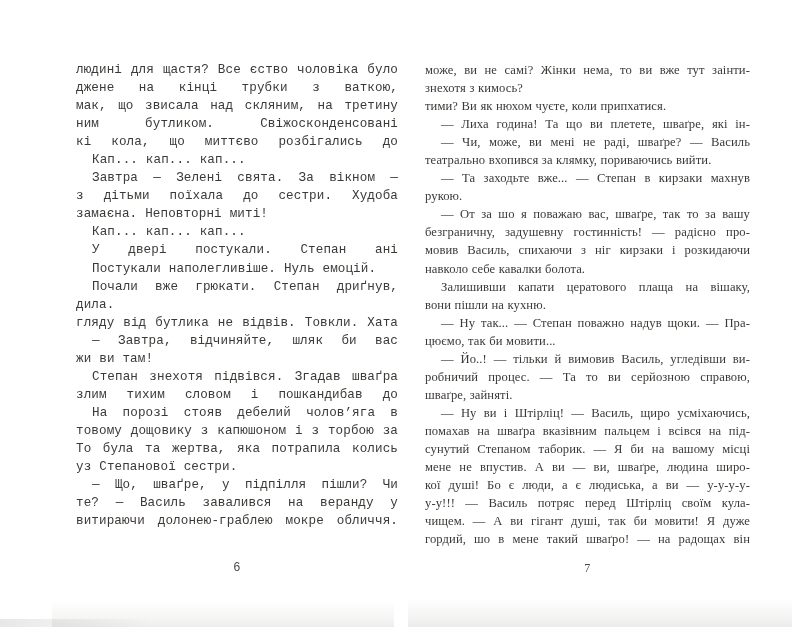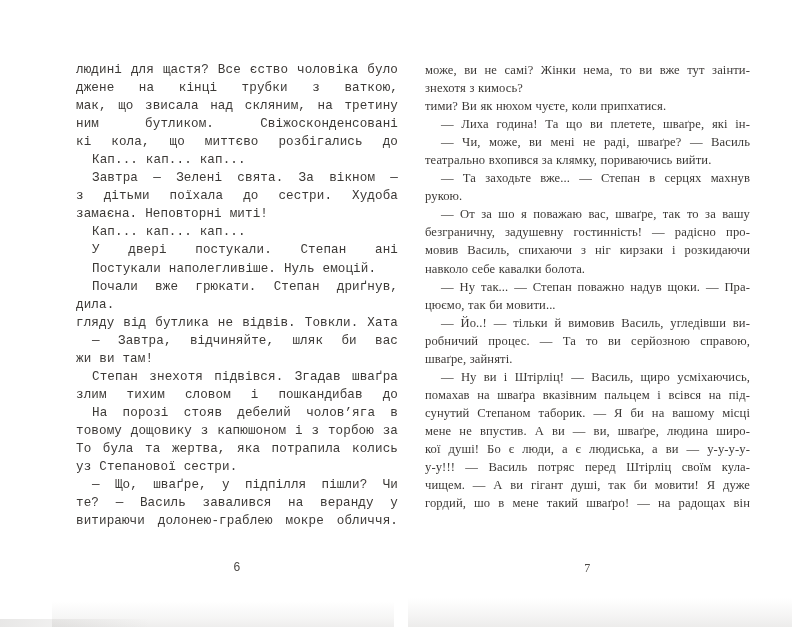--- a/index.html
+++ b/index.html
@@ -125,28 +125,32 @@
         </div>
         <div class="para">
           <div class="line lastline">тими? Ви як нюхом чуєте, коли припхатися.</div>
           <div class="line indent">— Лиха година! Та що ви плетете, шваґре, які ін-</div>
         </div>
         <div class="para">
           <div class="line indent">— Чи, може, ви мені не раді, шваґре? — Василь</div>
           <div class="line lastline">театрально вхопився за клямку, пориваючись вийти.</div>
         </div>
         <div class="para">
-          <div class="line indent">— Та заходьте вже... — Степан в серцях махнув</div>
+          <div class="line indent">— Та заходьте вже... — Степан в кирзаки махнув</div>
           <div class="line lastline">рукою.</div>
         </div>
         <div class="para">
           <div class="line indent">— От за шо я поважаю вас, шваґре, так то за вашу</div>
           <div class="line">безграничну, задушевну гостинність! — радісно про-</div>
           <div class="line">мовив Василь, спихаючи з ніг кирзаки і розкидаючи</div>
           <div class="line lastline">навколо себе кавалки болота.</div>
+        </div>
+        <div class="para">
+          <div class="line indent">Залишивши капати цератового плаща на вішаку,</div>
+          <div class="line lastline">вони пішли на кухню.</div>
         </div>
         <div class="para">
           <div class="line indent">— Ну так... — Степан поважно надув щоки. — Пра-</div>
           <div class="line lastline">цюємо, так би мовити...</div>
         </div>
         <div class="para">
           <div class="line indent">— Йо..! — тільки й вимовив Василь, угледівши ви-</div>
           <div class="line">робничий процес. — Та то ви серйозною справою,</div>
           <div class="line lastline">шваґре, зайняті.</div>
         </div>

